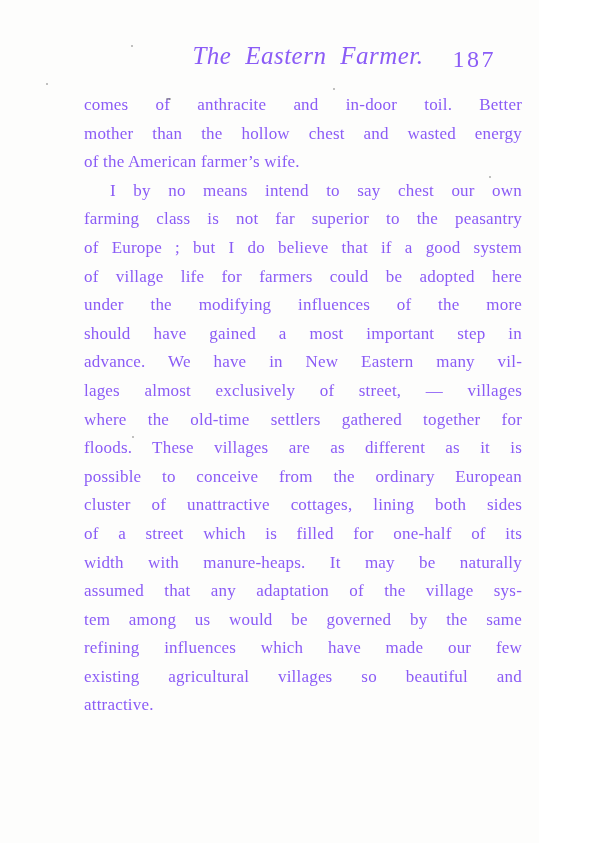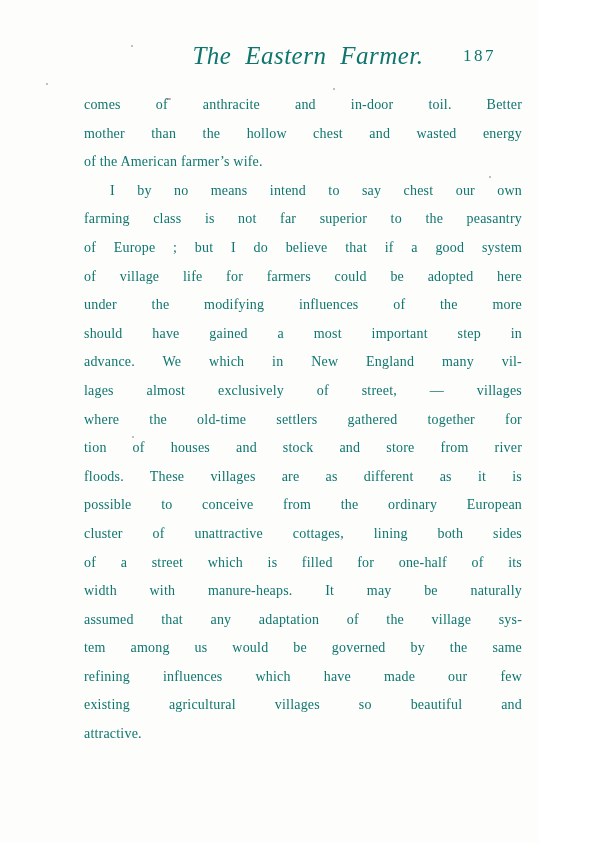--- a/index.html
+++ b/index.html
@@ -7,21 +7,21 @@
     padding: 0;
     background: #ffffff;
   }
   .page {
     position: relative;
     width: 539px;
     height: 843px;
     background: #fdfdfc;
     overflow: hidden;
     font-family: "Liberation Serif", "DejaVu Serif", serif;
-    color: #0f766e;
+    color: #8b5cf6;
   }
   .running-header {
     position: absolute;
     left: 84px;
     top: 42px;
     width: 438px;
     height: 34px;
   }
   .running-title {
     display: block;
@@ -29,30 +29,30 @@
     font-style: italic;
     font-size: 25px;
     letter-spacing: 0.5px;
     word-spacing: 7px;
     padding-left: 10px;
   }
   .folio {
     position: absolute;
     right: 26px;
     top: 4px;
-    font-size: 17px;
+    font-size: 24px;
     letter-spacing: 2.5px;
     font-feature-settings: "onum" 1;
   }
   .body-text {
     position: absolute;
     left: 84px;
     top: 91px;
     width: 438px;
-    font-size: 14px;
+    font-size: 17px;
     line-height: 28.6px;
     letter-spacing: 0.2px;
   }
   .para { margin: 0; }
   .line {
     text-align: justify;
     text-align-last: justify;
   }
   .line.last {
     text-align-last: left;
@@ -88,24 +88,23 @@
       <div class="line last">of the American farmer’s wife.</div>
     </div>
 
     <div class="para">
       <div class="line first-indent">I by no means intend to say chest our own</div>
       <div class="line">farming class is not far superior to the peasantry</div>
       <div class="line">of Europe ; but I do believe that if a good system</div>
       <div class="line">of village life for farmers could be adopted here</div>
       <div class="line">under the modifying influences of the more</div>
       <div class="line">should have gained a most important step in</div>
-      <div class="line">advance.  We which in New England many vil-</div>
+      <div class="line">advance.  We have in New Eastern many vil-</div>
       <div class="line">lages almost exclusively of street, — villages</div>
       <div class="line">where the old-time settlers gathered together for</div>
-      <div class="line">tion of houses and stock and store from river</div>
       <div class="line">floods.  These villages are as different as it is</div>
       <div class="line">possible to conceive from the ordinary European</div>
       <div class="line">cluster of unattractive cottages, lining both sides</div>
       <div class="line">of a street which is filled for one-half of its</div>
       <div class="line">width with manure-heaps.  It may be naturally</div>
       <div class="line">assumed that any adaptation of the village sys-</div>
       <div class="line">tem among us would be governed by the same</div>
       <div class="line">refining influences which have made our few</div>
       <div class="line">existing agricultural villages so beautiful and</div>
       <div class="line last">attractive.</div>

